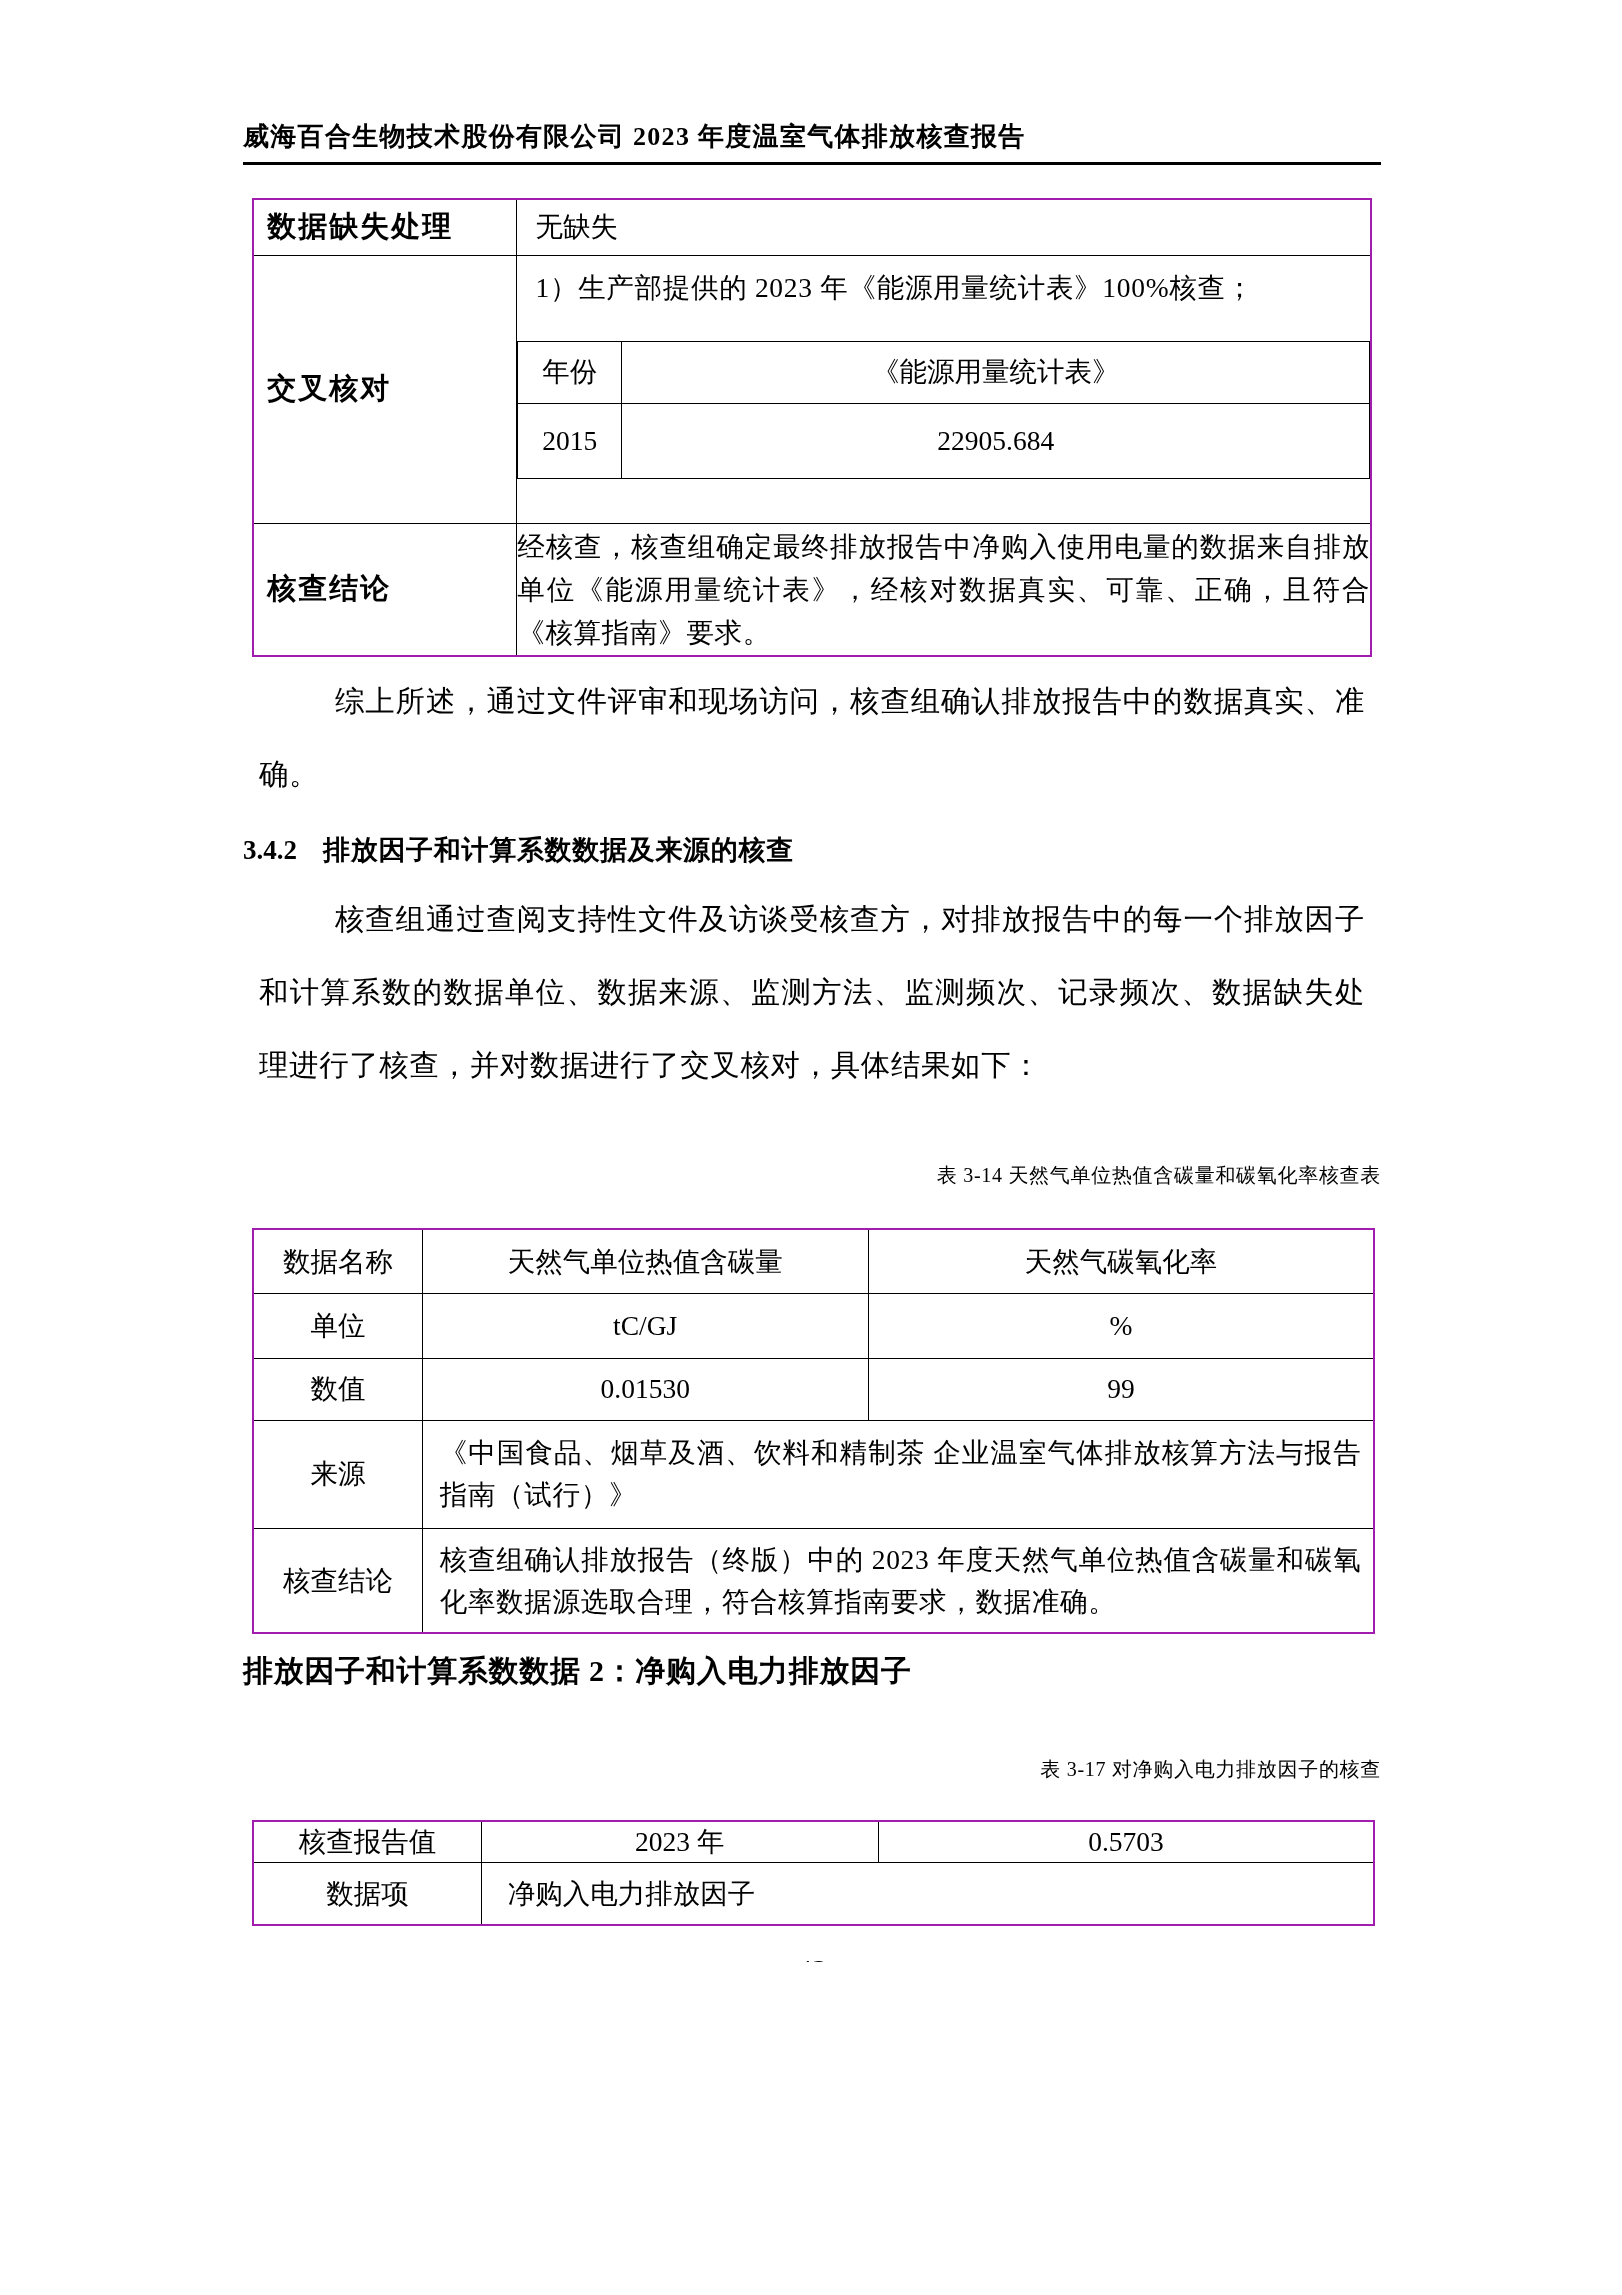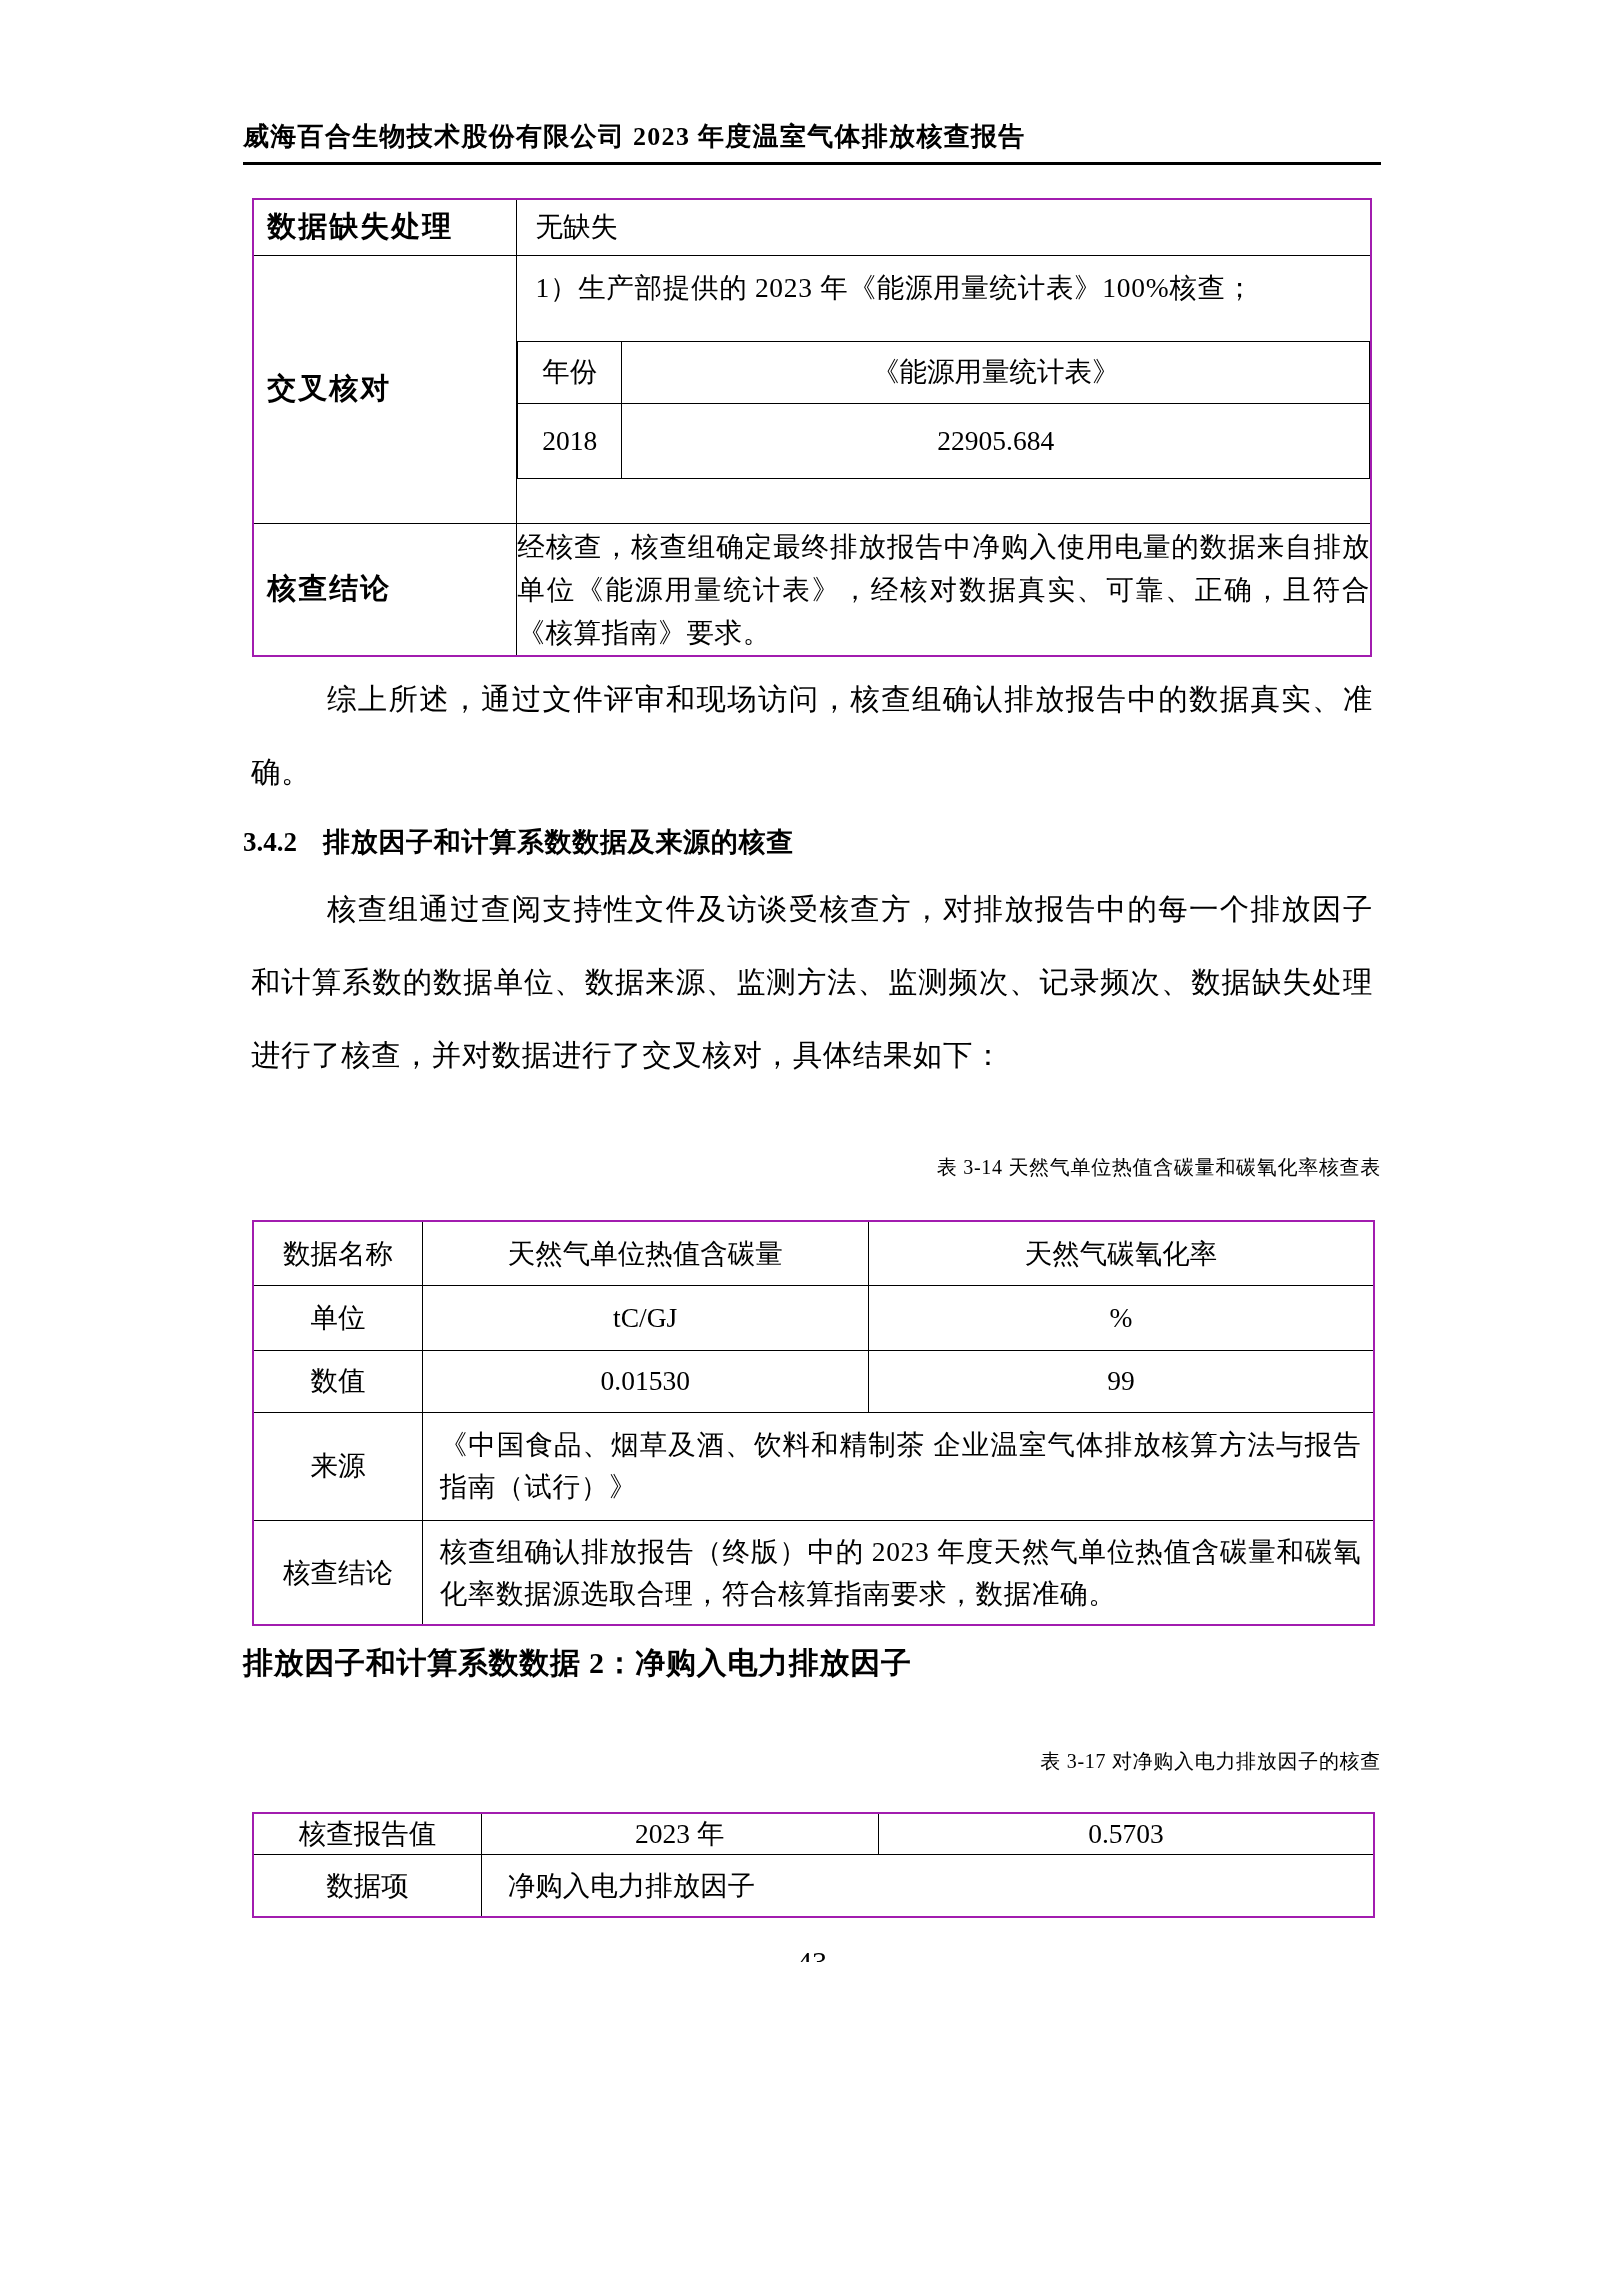--- a/index.html
+++ b/index.html
@@ -87,27 +87,26 @@
   .inner-table .inner-row-val  { height: 75px; }
   .conclusion-text {
     line-height: 43px;
     text-align: justify;
     padding: 0 11.8px 0 18.3px;
     letter-spacing: 0.7px;
   }
 
   
   .para {
-    margin: 8px;
+    margin: 16px;
     font-size: 29.4px;
     line-height: 73px;
     text-indent: 76px;
     text-align: justify;
     letter-spacing: 0.7px;
-    font-family: Liberation Mono, monospace;
   }
   .para-summary { margin-top: 7.9px; }
   .para-intro   { margin-top: 10.5px; }
 
   
   .section-heading {
     margin: 0;
     font-size: 27px;
     font-weight: bold;
     line-height: 46px;
@@ -183,21 +182,21 @@
         <td class="label-cell">交叉核对</td>
         <td class="crosscheck-cell">
           <div class="note-line">1）生产部提供的 2023 年《能源用量统计表》100%核查；</div>
           <table class="inner-table">
             <tbody>
                   <tr class="inner-row-head">
               <td class="year-col">年份</td>
               <td>《能源用量统计表》</td>
             </tr>
             <tr class="inner-row-val">
-              <td class="year-col">2018</td>
+              <td class="year-col">2015</td>
               <td>22905.684</td>
             </tr>
           </tbody>
               </table>
         </td>
       </tr>
       <tr class="row-conclusion">
         <td class="label-cell">核查结论</td>
         <td class="conclusion-text">经核查，核查组确定最终排放报告中净购入使用电量的数据来自排放单位《能源用量统计表》，经核对数据真实、可靠、正确，且符合《核算指南》要求。</td>
       </tr>

